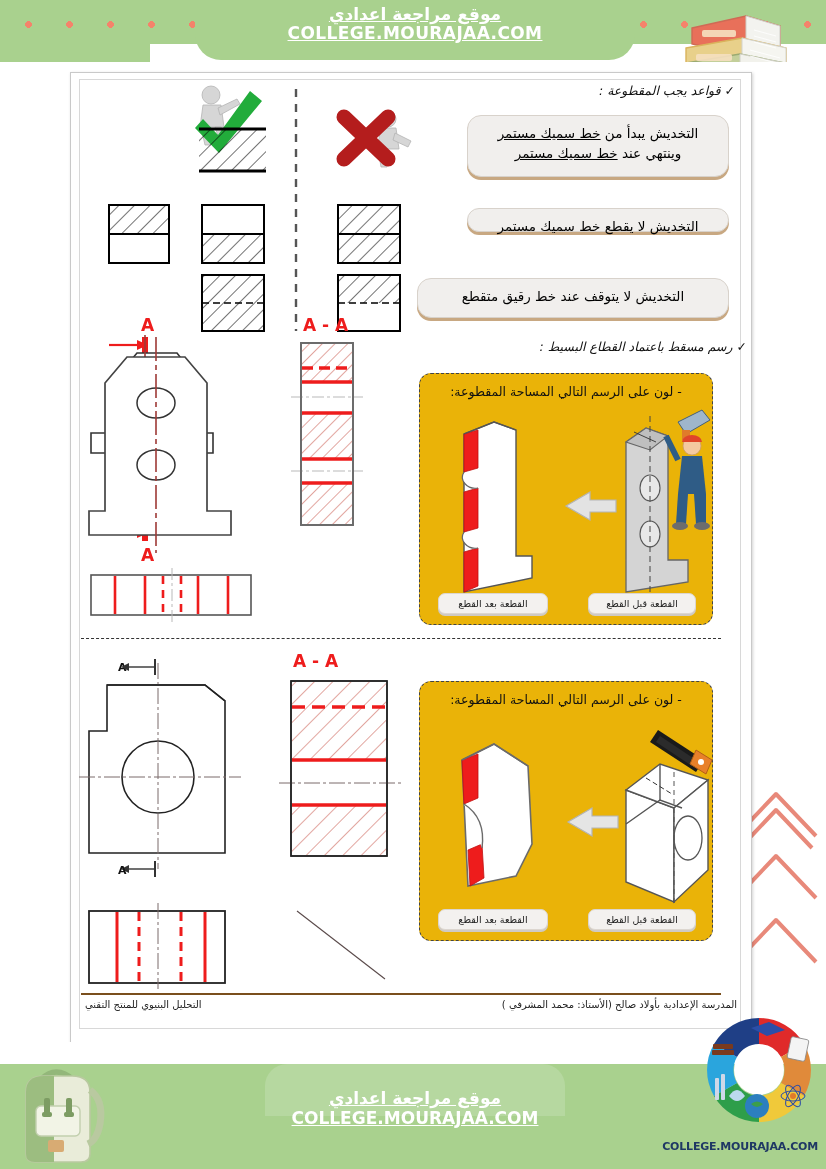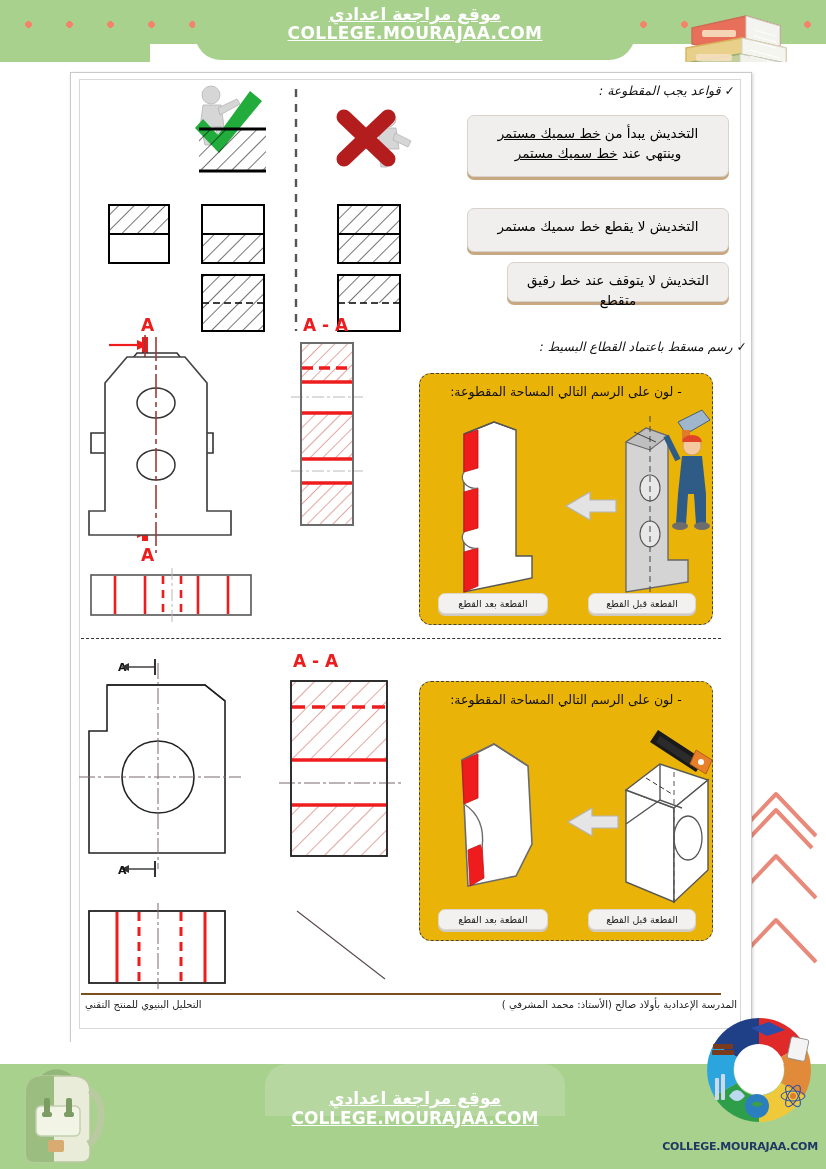--- a/index.html
+++ b/index.html
@@ -44,27 +44,27 @@
   }
   .white-sides{position:absolute;top:72px;width:70px;height:970px;background:#fff;}
   .ws-l{left:0;} .ws-r{left:750px;width:76px;}
   
   .rules-head{
     position:absolute;right:16px;top:10px;width:280px;text-align:right;
     direction:rtl;font-size:12.5px;font-style:italic;color:#111;
   }
   .rule-box{
     position:absolute;right:22px;background:#f1efed;border:1px solid #d8d2cb;
-    border-radius:7px;box-shadow:0 3px 0 #c8a882;
+    border-radius:14px;box-shadow:0 3px 0 #c8a882;
     direction:rtl;text-align:center;color:#000;font-size:13.5px;line-height:1.5;
     padding:7px 10px;box-sizing:border-box;
   }
   .rb1{top:42px;width:262px;height:62px;}
-  .rb2{top:135px;width:262px;height:44px;}
-  .rb3{top:189px;width:222px;height:40px;}
+  .rb2{top:135px;width:262px;height:24px;}
+  .rb3{top:205px;width:312px;height:40px;}
   .u{text-decoration:underline;}
   .sec-head{
     position:absolute;right:4px;top:266px;width:280px;text-align:right;
     direction:rtl;font-size:12.5px;font-style:italic;color:#111;
   }
   
   .hsep{position:absolute;left:10px;width:640px;border-top:1px dashed #333;}
   
   .panel{
     position:absolute;border:1px dashed #444;border-radius:12px;background:#eab308;

